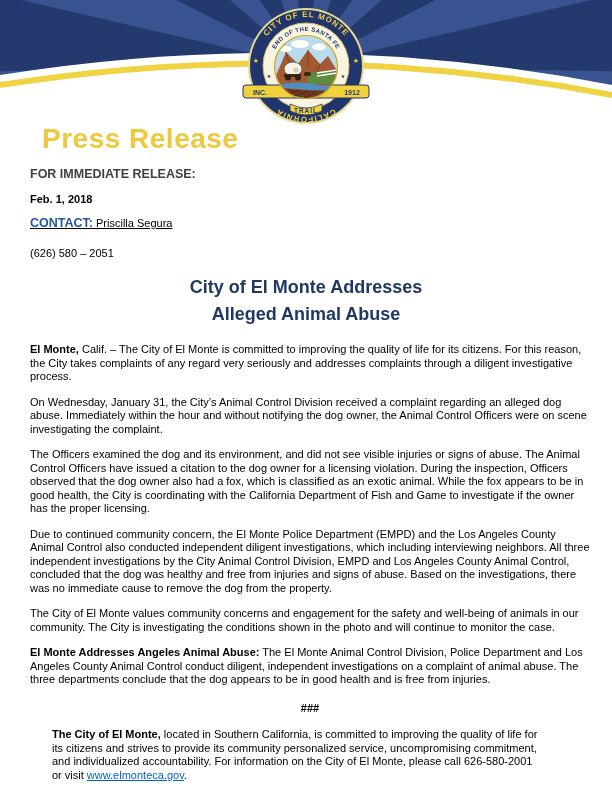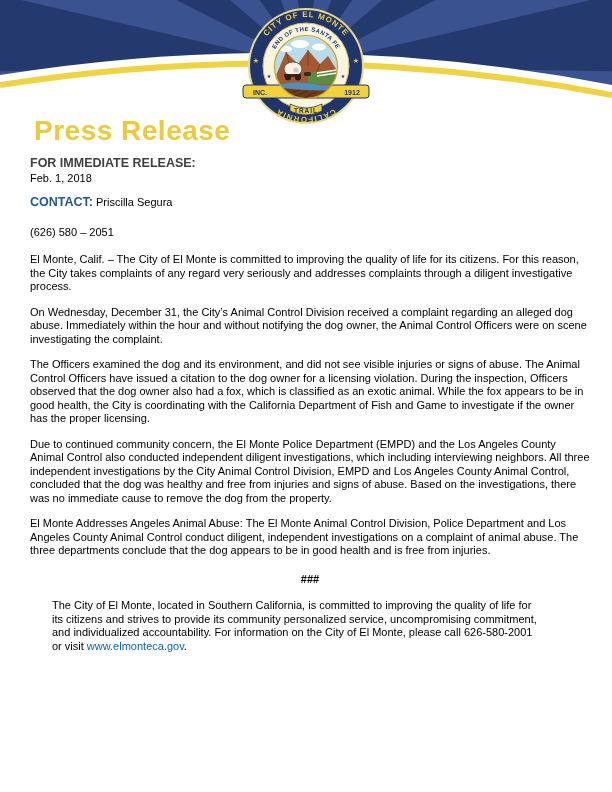--- a/index.html
+++ b/index.html
@@ -10,65 +10,65 @@
     font-family: "Liberation Sans", sans-serif;
     color: #000;
     overflow: hidden;
     position: relative;
   }
   .banner { position: relative; width: 612px; height: 135px; }
   .banner svg { display: block; }
 
   .masthead { margin: -24px 0 0 30px; position: relative; }
   .press-release {
-    margin: 4px;
+    margin: 12px;
     font-size: 28px;
     font-weight: bold;
     letter-spacing: 0.5px;
     color: #EDC93C;
   }
   .release-label {
     margin-top: 9px;
     font-size: 12.5px;
     font-weight: bold;
     color: #404040;
   }
-  .release-date { margin-top: 2px; font-size: 11px; }
-  .contact-row { margin-top: 11px; font-size: 11px; }
+  .release-date { margin-top: 12px; font-size: 11px; font-weight: bold; }
+  .contact-row { margin-top: 11px; font-size: 11px; text-decoration: underline; }
   .contact-label { font-size: 12.5px; font-weight: bold; color: #2257A0; }
   .contact-name { font-size: 11px; }
   .contact-phone { margin-top: 17px; font-size: 11px; }
 
   .headline {
     margin-top: 15px;
     text-align: center;
     font-size: 18px;
     font-weight: bold;
     color: #1F3864;
     line-height: 1.5;
   }
 
   .content {
     margin: 15px 22px 0 30px;
     font-size: 11px;
     line-height: 13.5px;
   }
   .content p { margin: 0 0 12px 0; }
-  .lead-bold { font-weight: normal; }
+  .lead-bold { font-weight: bold; }
   .end-mark {
     text-align: center;
     font-weight: bold;
     margin: 15px 0 13px 0;
   }
   .footer-para {
     margin: 0 72px 0 52px;
     font-size: 11px;
     line-height: 13.5px;
   }
-  .link { color: #0563C1; cursor: pointer; }
+  .link { color: #0563C1; text-decoration: underline; cursor: pointer; }
 </style>
 </head>
 <body>
 
 <div class="banner">
   <svg width="612" height="135" viewBox="0 0 612 135">
 
     <rect x="0" y="0" width="612" height="135" fill="#243A6E"></rect>
 
     <g fill="#3A5390">
@@ -152,26 +152,29 @@
   <div class="release-label">FOR IMMEDIATE RELEASE:</div>
   <div class="release-date">Feb. 1, 2018</div>
   <div class="contact-row">
     <span class="contact-label">CONTACT:</span>
     <span class="contact-name">Priscilla Segura</span>
   </div>
   <div class="contact-phone">(626) 580 – 2051</div>
 </div>
 
 <div class="headline">
+  <div>City of El Monte Addresses</div>
+  <div>Alleged Animal Abuse</div>
 </div>
 
 <div class="content">
   <p><span class="lead-bold">El Monte,</span><span> Calif. – The City of El Monte is committed to improving the quality of life for its citizens. For this reason, the City takes complaints of any regard very seriously and addresses complaints through a diligent investigative process.</span></p>
-  <p>On Wednesday, December 31, the City’s Animal Control Division received a complaint regarding an alleged dog abuse. Immediately within the hour and without notifying the dog owner, the Animal Control Officers were on scene investigating the complaint.</p>
+  <p>On Wednesday, January 31, the City’s Animal Control Division received a complaint regarding an alleged dog abuse. Immediately within the hour and without notifying the dog owner, the Animal Control Officers were on scene investigating the complaint.</p>
   <p>The Officers examined the dog and its environment, and did not see visible injuries or signs of abuse. The Animal Control Officers have issued a citation to the dog owner for a licensing violation. During the inspection, Officers observed that the dog owner also had a fox, which is classified as an exotic animal. While the fox appears to be in good health, the City is coordinating with the California Department of Fish and Game to investigate if the owner has the proper licensing.</p>
   <p>Due to continued community concern, the El Monte Police Department (EMPD) and the Los Angeles County Animal Control also conducted independent diligent investigations, which including interviewing neighbors.  All three independent investigations by the City Animal Control Division, EMPD and Los Angeles County Animal Control, concluded that the dog was healthy and free from injuries and signs of abuse. Based on the investigations, there was no immediate cause to remove the dog from the property.</p>
+  <p>The City of El Monte values community concerns and engagement for the safety and well-being of animals in our community. The City is investigating the conditions shown in the photo and will continue to monitor the case.</p>
   <p><span class="lead-bold">El Monte Addresses Angeles Animal Abuse:</span><span> The El Monte Animal Control Division, Police Department and Los Angeles County Animal Control conduct diligent, independent investigations on a complaint of animal abuse. The three departments conclude that the dog appears to be in good health and is free from injuries.</span></p>
   <div class="end-mark">###</div>
 </div>
 
 <div class="footer-para">
   <span class="lead-bold">The City of El Monte,</span><span> located in Southern California, is committed to improving the quality of life for its citizens and strives to provide its community personalized service, uncompromising commitment, and individualized accountability. For information on the City of El Monte, please call 626-580-2001 or visit </span><a class="link">www.elmonteca.gov</a><span>.</span>
 </div>
 
 </body></html>

